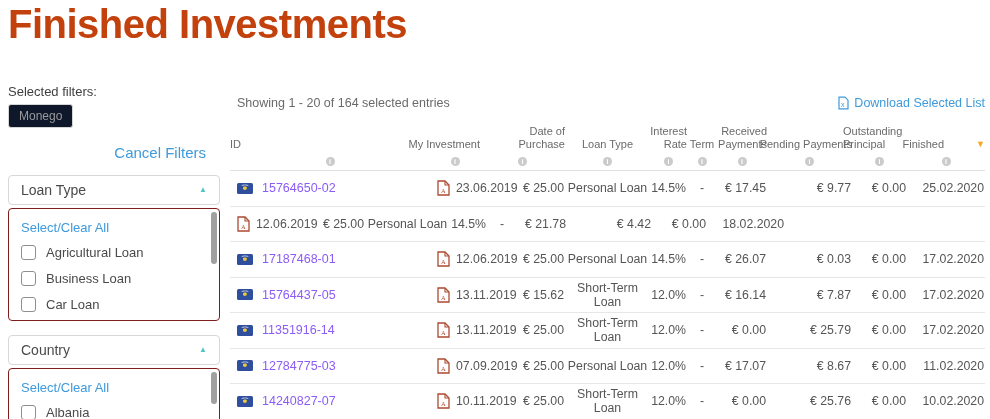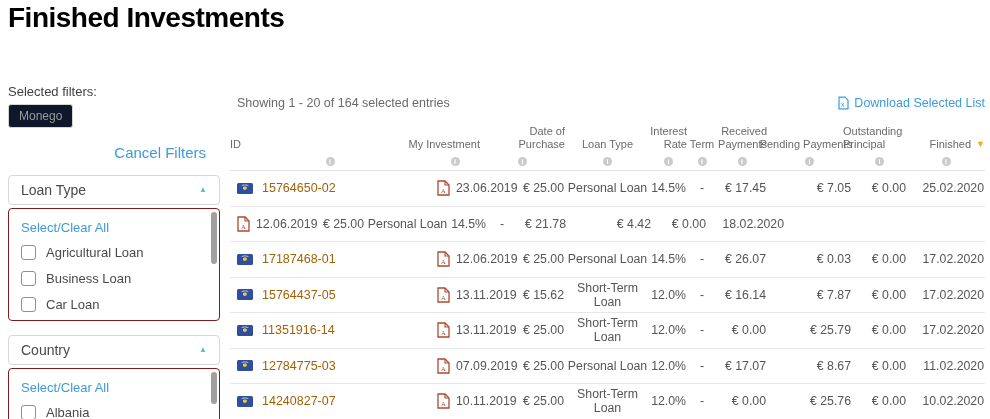--- a/index.html
+++ b/index.html
@@ -1,22 +1,22 @@
 <!DOCTYPE html>
 <html><head>
 <meta charset="utf-8">
 <style>
   * { margin:0; padding:0; box-sizing:border-box; }
   html,body { background:#fff; }
   body { font-family:"Liberation Sans", sans-serif; }
   .page { position:relative; width:990px; height:419px; background:#fff; overflow:hidden; }
 
   
-  .page-title { position:absolute; left:8px; top:2px; font-size:28px; font-weight:bold;
-    color:#000000; letter-spacing:-0.5px; }
+  .page-title { position:absolute; left:8px; top:2px; font-size:40px; font-weight:bold;
+    color:#c2410c; letter-spacing:-0.5px; }
 
   
   .sidebar { position:absolute; left:8px; top:84px; width:212px; }
   .sel-filters-label { font-size:13px; color:#3f3f3f; margin-bottom:5px; }
   .chip { display:inline-block; border:1px solid #d6d6d6; border-radius:3px; padding:4px 10px;
     font-size:12px; color:#9b9b9b; background:#0f172a; }
   .cancel-filters { display:block; text-align:right; padding-right:14px; margin-top:16px;
     font-size:15px; color:#3e9adb; text-decoration:none; }
   .panel-head { margin-top:14px; height:30px; border:1px solid #d8d8d8; border-radius:4px;
     background:#fff; display:flex; align-items:center; justify-content:space-between;
@@ -69,28 +69,28 @@
   .hcell.col-loantype, .hcell.col-term { align-items:center; }
   .hcell.col-date, .hcell.col-investment, .hcell.col-interest, .hcell.col-received,
   .hcell.col-pending, .hcell.col-outstanding, .hcell.col-finished { align-items:flex-end; }
   .hcell .hlabel { text-align:inherit; }
   .hcell.col-date .hlabel { width:58px; text-align:right; }
   .hcell.col-interest .hlabel { width:46px; text-align:right; }
   .hcell.col-received .hlabel { width:52px; text-align:right; }
   .hcell.col-outstanding .hlabel { width:64px; text-align:left; }
   .hcell.col-investment .hlabel, .hcell.col-pending .hlabel, .hcell.col-loantype .hlabel,
   .hcell.col-finished .hlabel, .hcell.col-term .hlabel, .hcell.col-id .hlabel { white-space:nowrap; }
-  .hl-finished { display:flex; align-items:flex-end; }
+  .hl-finished { display:flex; align-items:flex-end;gap:27px; }
 
   
   .trow { display:flex; align-items:center; height:35.5px; border-bottom:1px solid #e7e7e7; }
   .cell { font-size:12.3px; color:#555; }
   .cell.col-id { display:flex; align-items:center; padding-left:7px; }
   .flag { display:inline-flex; margin-right:9px; }
-  .idlink { font-size:12.5px; color:#a16207; text-decoration:none; }
+  .idlink { font-size:12.5px; color:#8b5cf6; text-decoration:none; }
   .cell.col-date { display:flex; align-items:center; padding-left:7px; }
   .pdf { display:inline-flex; margin-right:6px; cursor:pointer; }
   .cell.col-investment, .cell.col-interest, .cell.col-received, .cell.col-pending,
   .cell.col-outstanding, .cell.col-finished { text-align:right; padding-right:1px; }
   .cell.col-loantype, .cell.col-term { text-align:center; }
 </style>
 </head>
 <body>
 
 <div class="page">
@@ -231,21 +231,21 @@
           <text x="4" y="12.5" font-size="6.5" fill="#ad4a30" font-family="'Liberation Serif',serif">A</text>
         </svg>
       </span>
       <span>23.06.2019</span>
     </div>
     <div class="cell col-investment">€ 25.00</div>
     <div class="cell col-loantype">Personal Loan</div>
     <div class="cell col-interest">14.5%</div>
     <div class="cell col-term">-</div>
     <div class="cell col-received">€ 17.45</div>
-    <div class="cell col-pending">€ 7.05</div>
+    <div class="cell col-pending">€ 9.77</div>
     <div class="cell col-outstanding">€ 0.00</div>
     <div class="cell col-finished">25.02.2020</div>
   </div>
 
   <div class="trow">
     <div class="cell col-date">
       <span class="pdf">
         <svg width="13" height="16" viewBox="0 0 13 16">
           <path d="M1 1 h7 l4 4 v10 h-11 z" fill="#fff" stroke="#ad4a30" stroke-width="1.3"></path>
           <path d="M8 1 v4 h4" fill="none" stroke="#ad4a30" stroke-width="1.1"></path>

